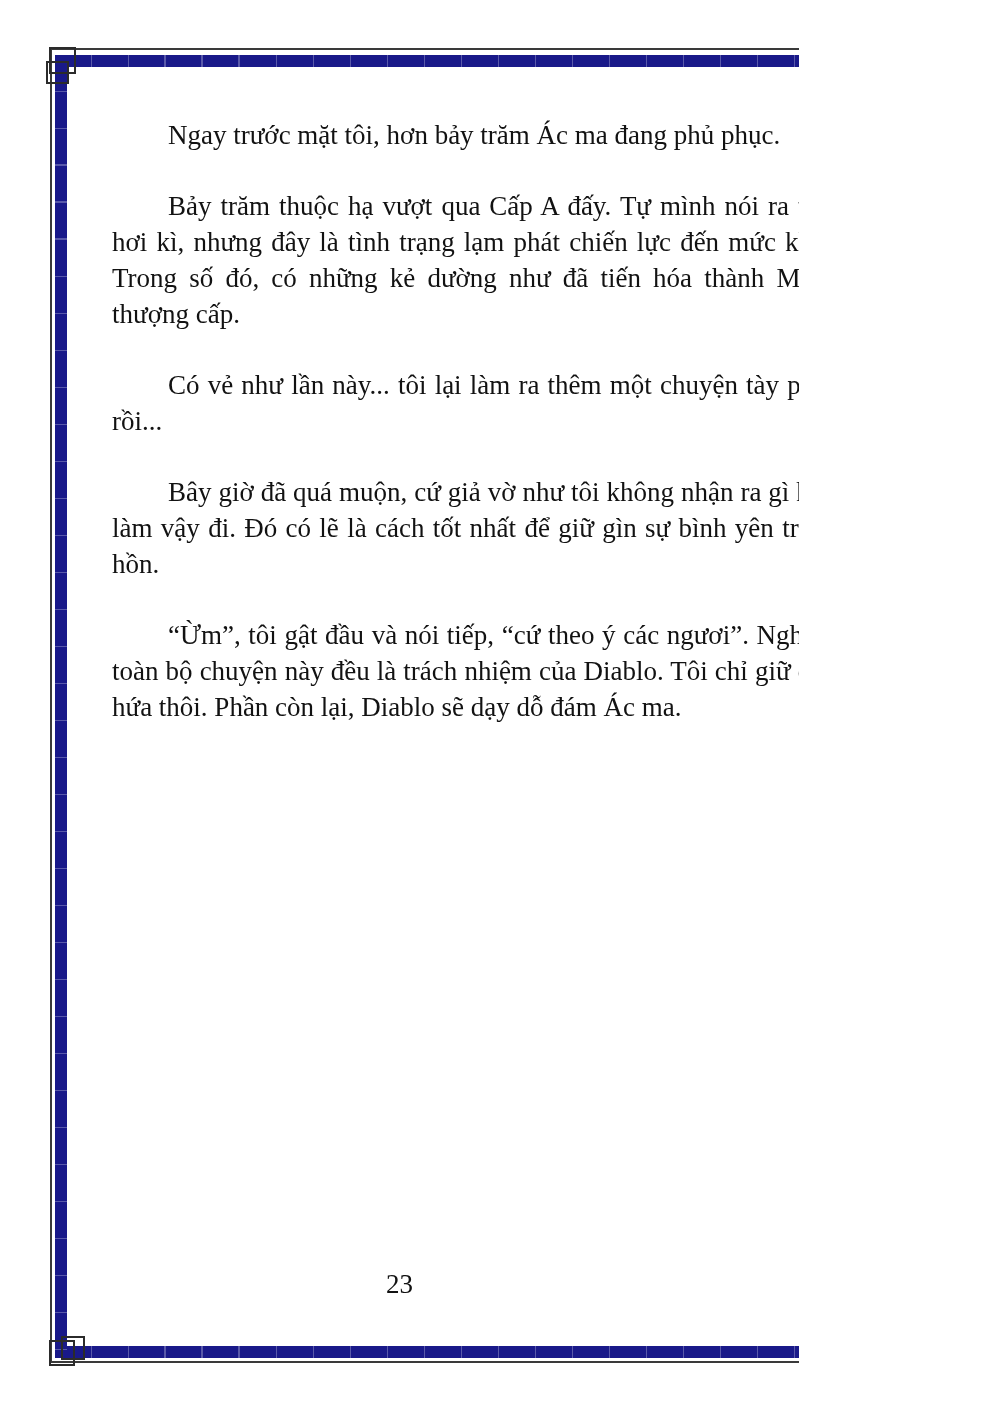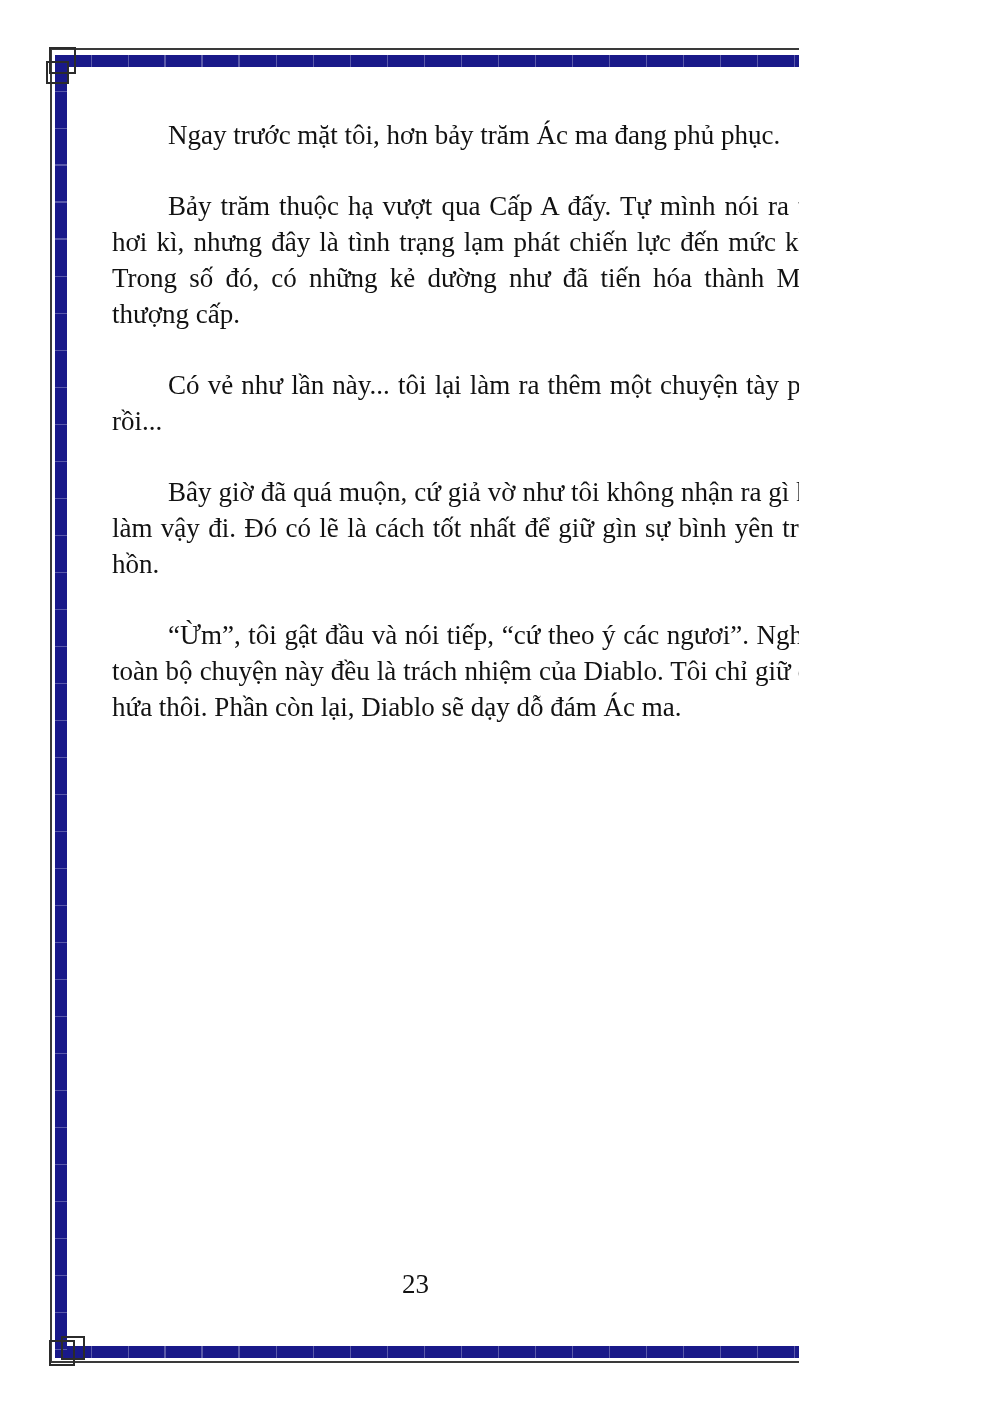--- a/index.html
+++ b/index.html
@@ -74,21 +74,20 @@
   }
   .page-number {
     position: absolute;
     left: 0;
     top: 1266px;
     width: 100%;
     text-align: center;
     font-size: 27px;
     line-height: 36px;
     color: #121212;
-    margin-left: 16px;
   }
 </style>
 </head>
 <body>
 
 <div class="page">
 
   <div class="frame-outer"></div>
 
   <div class="band band-h band-top"></div>

